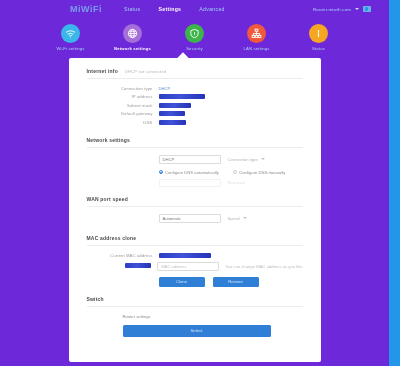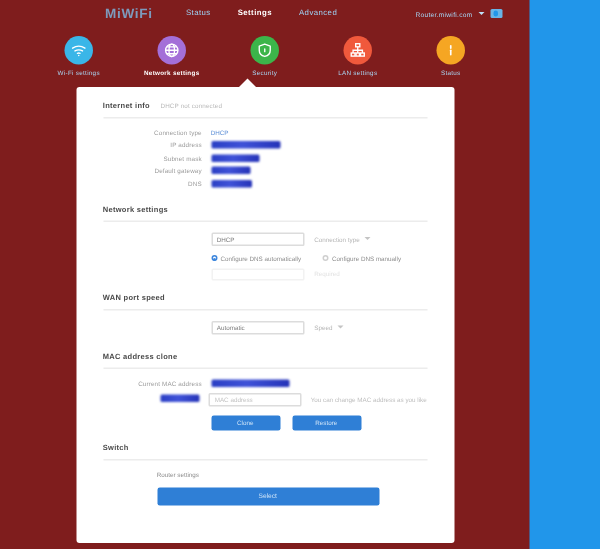--- a/index.html
+++ b/index.html
@@ -2,21 +2,21 @@
 <html><head>
 <meta charset="utf-8">
 <style>
   * { box-sizing: border-box; margin: 0; padding: 0; }
   html, body {
     width: 400px; height: 366px;
     background: #2196ea;
     font-family: "Liberation Sans", sans-serif;
     overflow: hidden;
   }
-  .page { position: relative; width: 353px; height: 366px; background: #7f1d1d; }
+  .page { position: relative; width: 389px; height: 366px; background: #6d28d9; }
 
   
   .topbar {
     height: 18px;
     display: flex;
     align-items: center;
     padding: 0 18px;
   }
   .logo {
     color: #7dc4f2;

